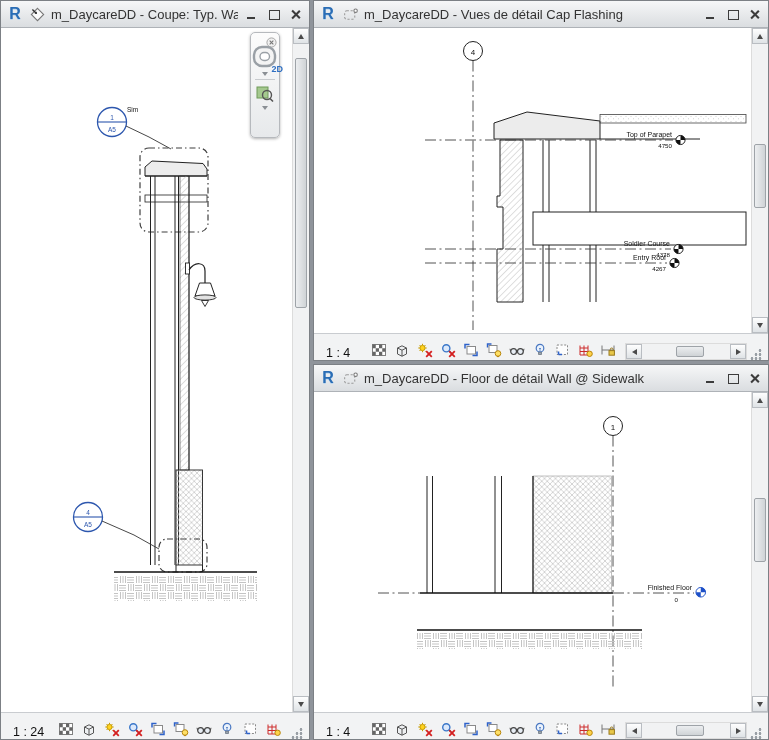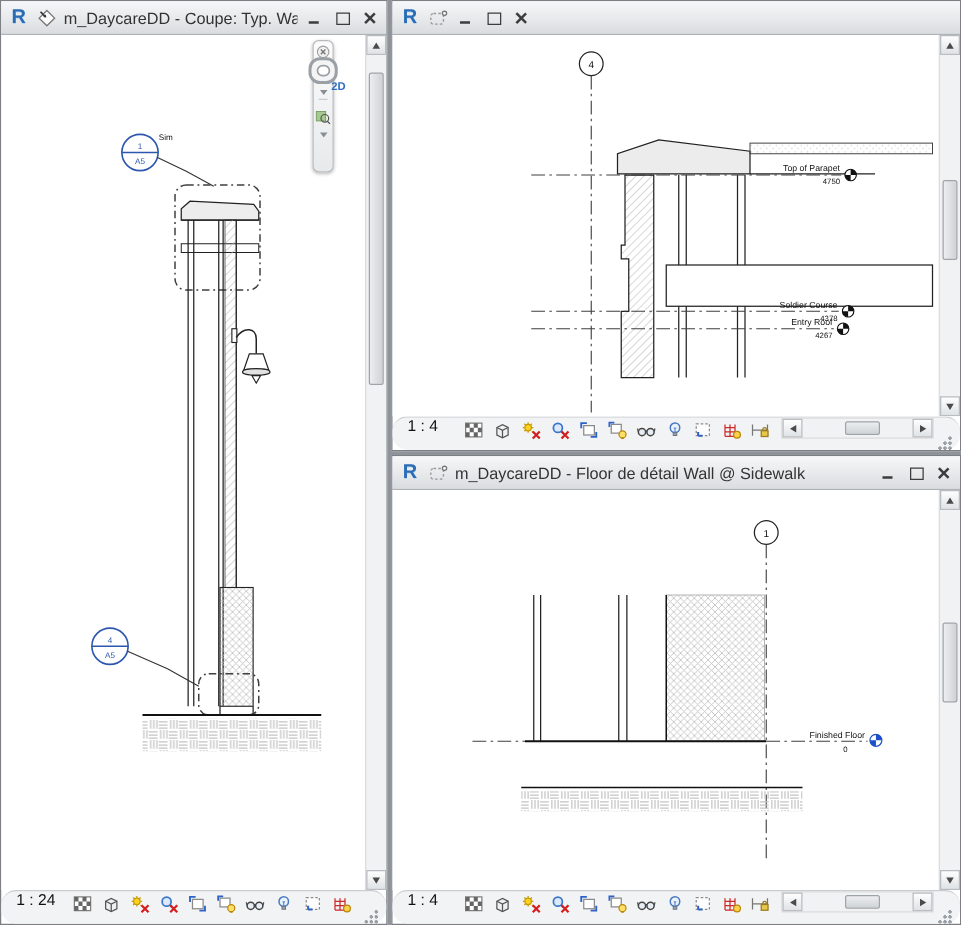--- a/index.html
+++ b/index.html
@@ -26,36 +26,36 @@
 
   .vscroll { position:absolute; right:0; top:0; bottom:0; width:17px; background:#f1f2f3; border-left:1px solid #dcdcdc; display:flex; flex-direction:column; }
   .sb-btn { flex:0 0 16px; height:16px; background:linear-gradient(#fefefe,#dfe3e6); border:1px solid #b9bdc2; display:flex; align-items:center; justify-content:center; }
   .sb-track { flex:1; position:relative; }
   .sb-thumb { position:absolute; left:2px; right:2px; background:linear-gradient(90deg,#eceef0,#cfd3d6); border:1px solid #9ea3a8; border-radius:2px; }
   .tri-up { width:0;height:0;border-left:3.5px solid transparent;border-right:3.5px solid transparent;border-bottom:5px solid #4a4a4a; }
   .tri-down { width:0;height:0;border-left:3.5px solid transparent;border-right:3.5px solid transparent;border-top:5px solid #4a4a4a; }
   .tri-left { width:0;height:0;border-top:3.5px solid transparent;border-bottom:3.5px solid transparent;border-right:5px solid #4a4a4a; }
   .tri-right { width:0;height:0;border-top:3.5px solid transparent;border-bottom:3.5px solid transparent;border-left:5px solid #4a4a4a; }
 
-  .viewbar { height:27px; flex:0 0 27px; background:#f2f3f4; border-top:1px solid #c9ccd0; display:flex; align-items:flex-start; padding:0 6px; gap:3px;border-radius:12px; }
+  .viewbar { height:27px; flex:0 0 27px; background:#f2f3f4; border-top:1px solid #c9ccd0; display:flex; align-items:flex-end; padding:0 6px; gap:3px; }
   .scale-label { font-size:12.5px; color:#111; width:46px; padding-left:6px; white-space:nowrap; }
   .vcb-icon { width:20px; height:20px; display:inline-flex; align-items:center; justify-content:center; border-radius:2px; }
   .hscroll { display:flex; align-items:center; width:122px; height:17px; background:#f1f2f3; border:1px solid #dcdcdc; margin-left:4px; }
   .hs-track { flex:1; position:relative; height:100%; }
   .hs-thumb { position:absolute; top:2px; bottom:2px; background:linear-gradient(#eceef0,#cfd3d6); border:1px solid #9ea3a8; border-radius:2px; }
   .grip { margin-left:auto; width:12px; height:12px; align-self:flex-end;
     background-image:radial-gradient(circle at 10px 2.5px,#9aa0a6 1.2px,transparent 1.6px),
                      radial-gradient(circle at 6px 6.5px,#9aa0a6 1.2px,transparent 1.6px),
                      radial-gradient(circle at 10px 6.5px,#9aa0a6 1.2px,transparent 1.6px),
                      radial-gradient(circle at 2px 10.5px,#9aa0a6 1.2px,transparent 1.6px),
                      radial-gradient(circle at 6px 10.5px,#9aa0a6 1.2px,transparent 1.6px),
                      radial-gradient(circle at 10px 10.5px,#9aa0a6 1.2px,transparent 1.6px); }
 
   
-  .navbar { position:absolute; left:249px; top:4px; width:17px; height:106px; border-radius:5px;
+  .navbar { position:absolute; left:249px; top:4px; width:30px; height:106px; border-radius:5px;
             background:linear-gradient(#fcfcfc,#e7e9eb); border:1px solid #b6b9bd; box-shadow:0 1px 3px rgba(0,0,0,.3); padding-top:2px; }
   .nav-close { position:absolute; right:2px; top:1px; width:11px; height:11px; }
   .nav-row { display:flex; justify-content:center; margin-top:1px; }
   .nav-caret { display:block; margin:1px auto 0; width:0; height:0; border-left:3.5px solid transparent; border-right:3.5px solid transparent; border-top:4px solid #8a8f94; }
   .nav-divider { height:1px; background:#c8cbce; margin:3px 4px; }
   .wheel-wrap { position:relative; width:28px; height:26px; }
   .wheel-label { position:absolute; right:-4px; bottom:-3px; font-size:9px; font-weight:bold; color:#2f6fc1; }
 
   
   .dashdot { stroke:#3f3f3f; stroke-width:0.9; stroke-dasharray:11 3.5 2 3.5; fill:none; }
@@ -322,20 +322,21 @@
 </div>
 
 <div class="window" id="win-cap">
   <div class="titlebar">
     <span class="rlogo">R</span>
     <span class="tb-viewicon">
         <svg width="17" height="17" viewBox="0 0 16 16">
           <use href="#sym-detailview"></use>
         </svg>
       </span>
+    <span class="title-text">m_DaycareDD - Vues de détail Cap Flashing</span>
     <span class="wbtn btn-min"></span>
     <span class="wbtn btn-max"></span>
     <span class="wbtn btn-close"></span>
   </div>
 
   <div class="canvas">
     <svg class="drawing" width="437" height="305" viewBox="314 28 437 305">
       <g>
         <circle cx="473" cy="51" r="9.5" fill="#fff" stroke="#222" stroke-width="1"></circle>
         <text class="grid-num" x="473" y="54.5">4</text>

